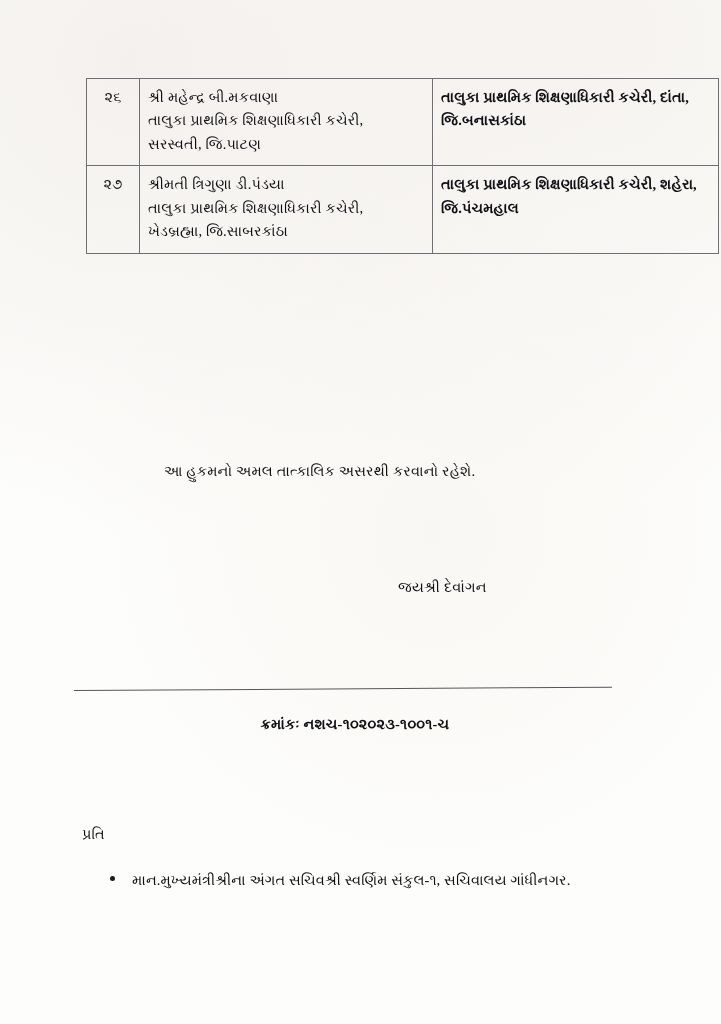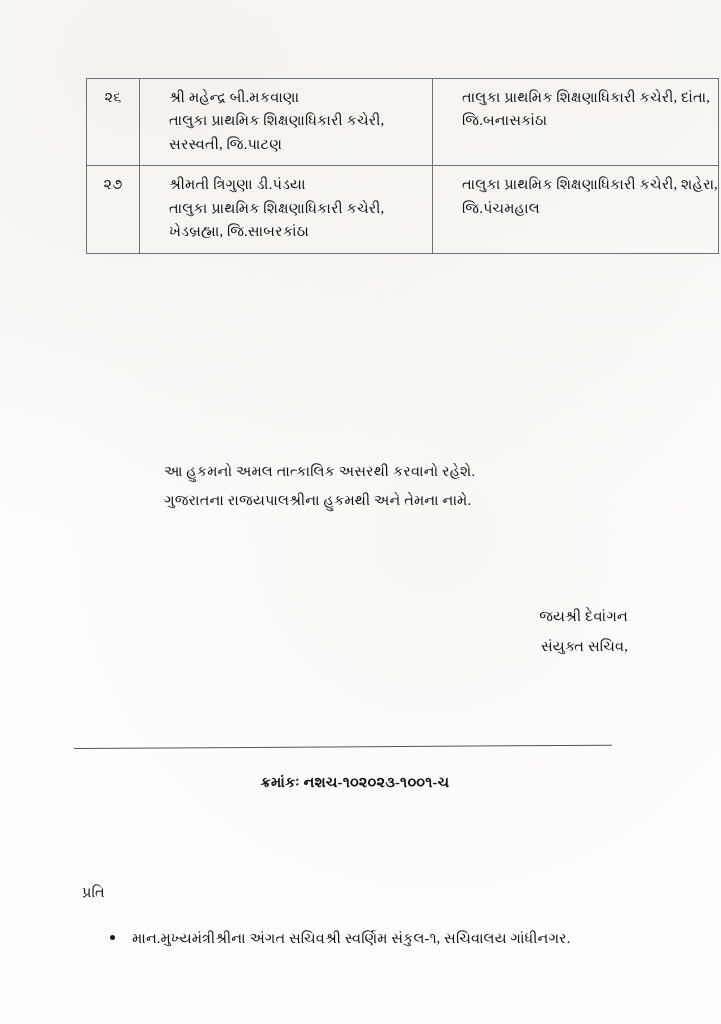--- a/index.html
+++ b/index.html
@@ -44,22 +44,22 @@
   .order-table td {
     border: 1px solid #6e6e76;
     vertical-align: top;
     padding: 7px 8px 9px 8px;
     font-size: 14.5px;
     line-height: 1.62;
     letter-spacing: 0.15px;
   }
   .col-no    { width: 36px; text-align: center; padding-left: 2px; padding-right: 2px; }
   .col-from  { width: 276px; }
-  .col-to    { width: 269px; }
-  .cell-line { display: block; white-space: nowrap; margin-left: 21px; }
+  .col-to    { width: 269px; font-weight: bold; }
+  .cell-line { display: block; white-space: nowrap; }
 
   
   .para-block {
     position: absolute;
     left: 128px;
     top: 281px;
     width: 500px;
     font-size: 14.5px;
     line-height: 2.0;
     letter-spacing: 0.15px;
@@ -68,21 +68,21 @@
   .para-line { display: block; }
 
   
   .sign-block {
     position: absolute;
     left: 398px;
     top: 368px;
     width: 230px;
     font-size: 14.5px;
     line-height: 2.05;
-    text-align: right;
+    text-align: left;
     letter-spacing: 0.2px;
   }
   .sign-line { display: block; }
 
   
   .divider {
     position: absolute;
     left: 74px;
     top: 455px;
     width: 538px;
@@ -175,26 +175,24 @@
         <td class="col-to">
           <span class="cell-line">તાલુકા પ્રાથમિક શિક્ષણાધિકારી કચેરી, શહેરા,</span>
           <span class="cell-line">જિ.પંચમહાલ</span>
         </td>
       </tr>
     </tbody>
   </table>
 
   <div class="para-block">
     <span class="para-line">આ હુકમનો અમલ તાત્કાલિક અસરથી કરવાનો રહેશે.</span>
-    <span class="para-line">ગુજરાતના રાજયપાલશ્રીના હુકમથી અને તેમના નામે.</span>
   </div>
 
   <div class="sign-block">
     <span class="sign-line">જયશ્રી દેવાંગન</span>
-    <span class="sign-line">સંયુક્ત સચિવ,</span>
   </div>
 
   <div class="divider"></div>
 
   <div class="ref-block">
     <span class="ref-line bold">ક્રમાંકઃ નશચ-૧૦૨૦૨૩-૧૦૦૧-ચ</span>
   </div>
 
   <div class="prati-label">પ્રતિ</div>
 

